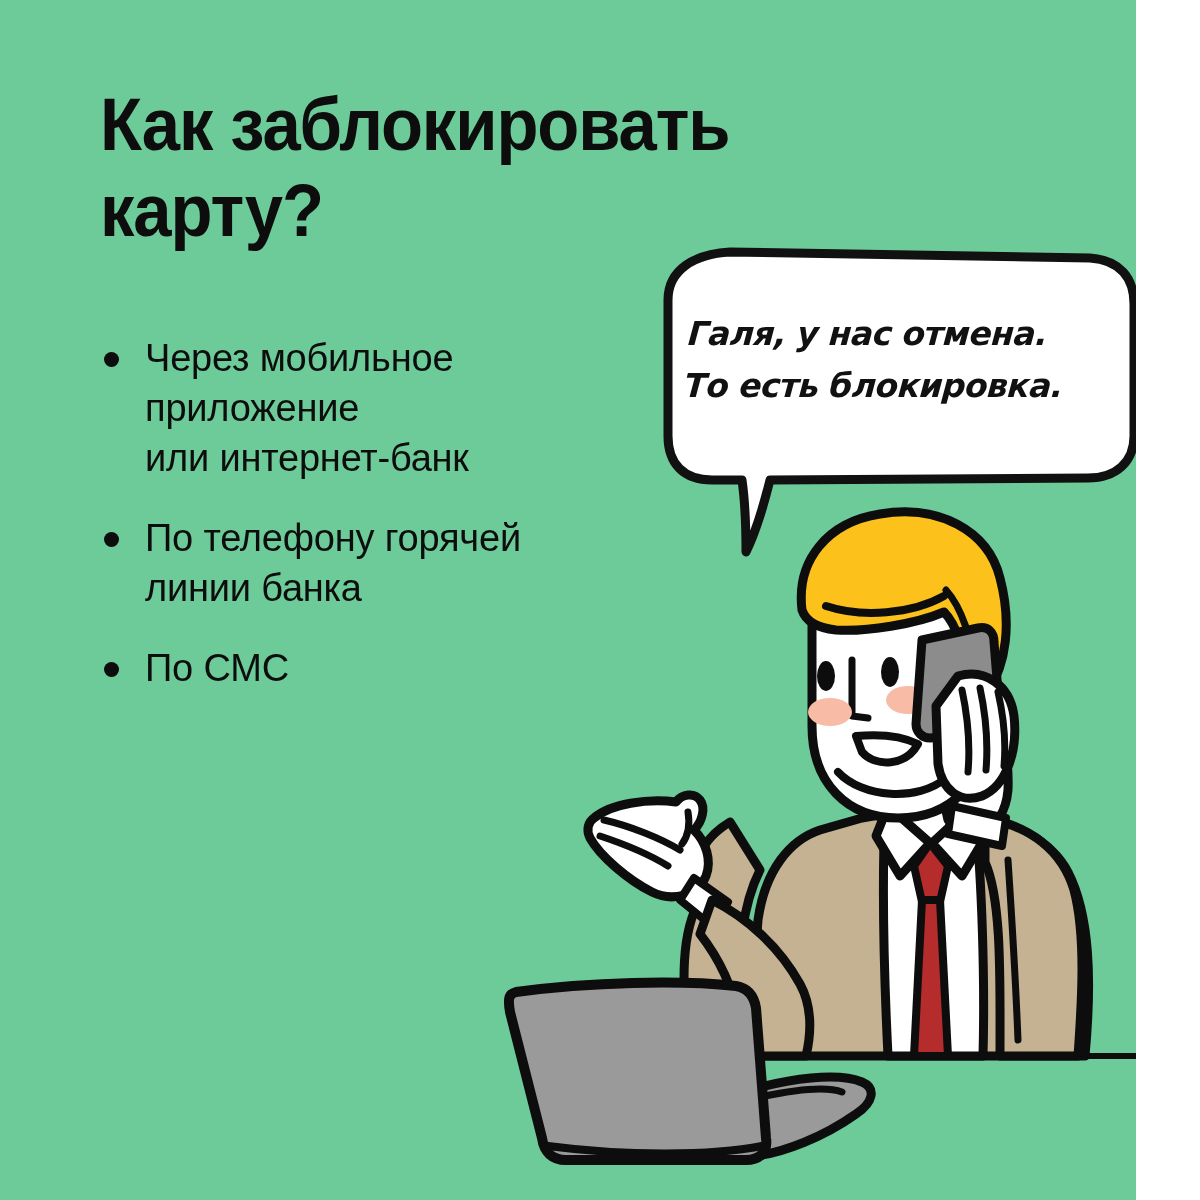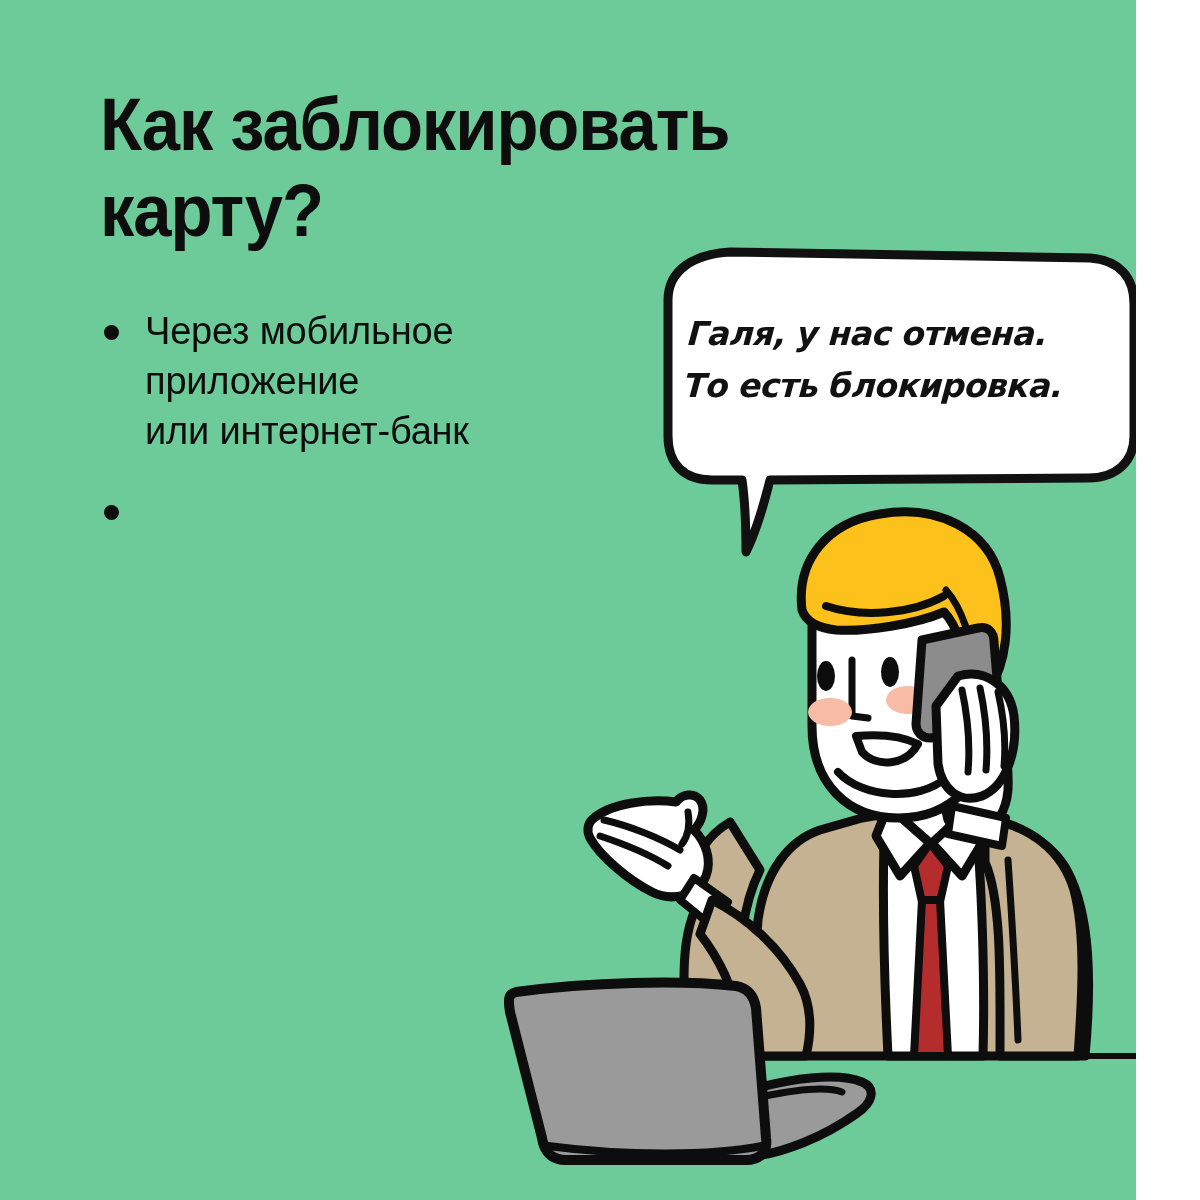--- a/index.html
+++ b/index.html
@@ -37,21 +37,21 @@
     color: #0d0d0d;
     transform: scaleX(0.93);
     transform-origin: left top;
     white-space: pre-line;
   }
 
   
   .bullets {
     position: absolute;
     left: 104px;
-    top: 306px;
+    top: 333px;
     width: 560px;
   }
   .bullet-item {
     position: relative;
     display: flex;
     align-items: flex-start;
     margin-bottom: 30px;
   }
   .bullet-dot {
     flex: 0 0 auto;
@@ -125,23 +125,29 @@
 
     <div class="bullet-item">
       <span class="bullet-dot"></span>
       <span class="bullet-text">Через мобильное
 приложение
 или интернет-банк</span>
     </div>
 
     <div class="bullet-item">
       <span class="bullet-dot"></span>
+      <span class="bullet-text">По телефону горячей
+линии банка</span>
     </div>
 
 
+    <div class="bullet-item">
+      <span class="bullet-dot"></span>
+      <span class="bullet-text">По СМС</span>
+    </div>
 
   </div>
 
   <svg class="illustration" viewBox="0 0 1200 1200">
 
     <line x1="700" y1="1056" x2="1200" y2="1056" stroke="#0d0d0d" stroke-width="6" stroke-linecap="round"></line>
 
     <g>
 
       <path d="M700 900 C 690 865, 700 840, 730 822

